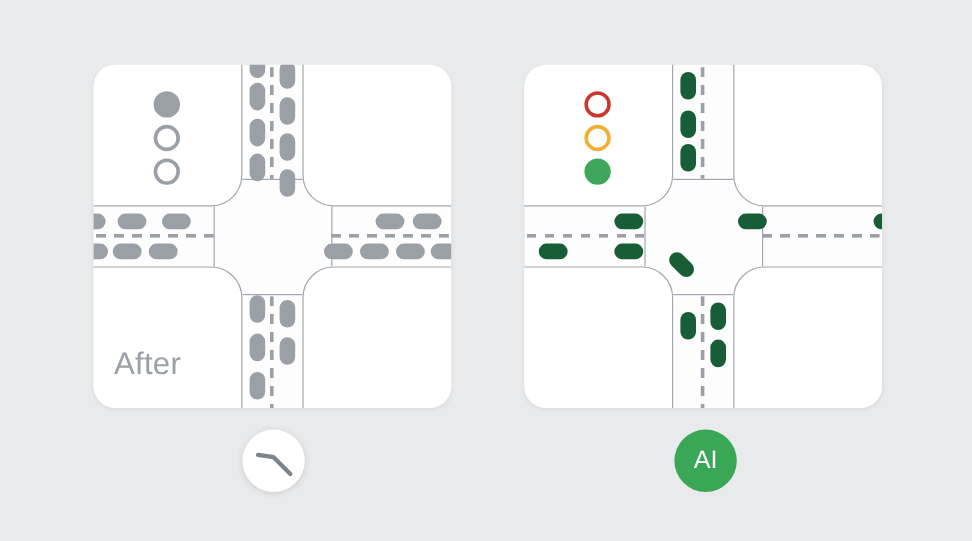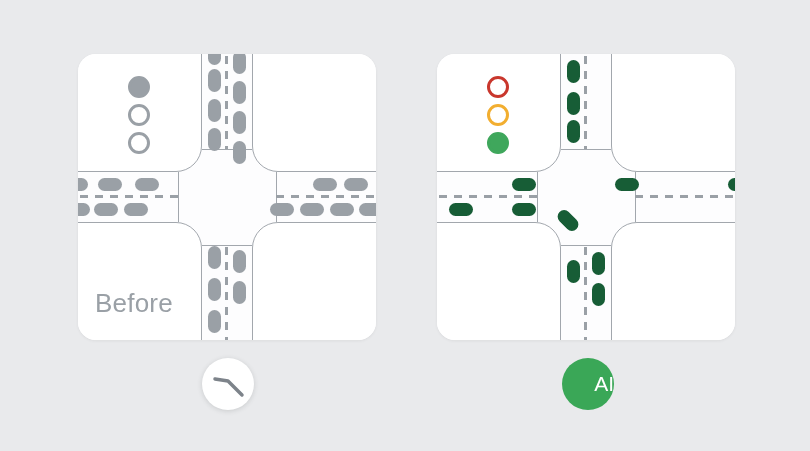--- a/index.html
+++ b/index.html
@@ -43,21 +43,21 @@
   .light.l1 { top:22px; } .light.l2 { top:50px; } .light.l3 { top:78px; }
 
   .car { position:absolute; border-radius:7px; }
 
   .panel-label { position:absolute; left:17px; top:234px; font-size:26px; color:#9aa0a6; letter-spacing:.2px; }
 
   .badge { position:absolute; top:358px; width:52px; height:52px; border-radius:50%; }
   .badge.bfr { left:202px; background:#ffffff; box-shadow:0 1px 5px rgba(60,64,67,.18);
     display:flex; align-items:center; justify-content:center; }
   .badge.aft { left:562px; background:#3aa757; color:#fff; font-size:21px;
-    display:flex; align-items:center; justify-content:flex-end; }
+    display:flex; align-items:center; justify-content:center; }
 </style>
 </head>
 <body>
 
 <div class="stage" style="background: rgb(233, 234, 236);">
 
   <div class="card before">
     <div class="block tl"></div>
     <div class="block tr"></div>
     <div class="block bl"></div>
@@ -100,21 +100,21 @@
         <div class="car" style="left: 222px; top: 149px; width: 24px; height: 13px; background: rgb(154, 160, 166);"></div>
         <div class="car" style="left: 252px; top: 149px; width: 24px; height: 13px; background: rgb(154, 160, 166);"></div>
         <div class="car" style="left: 281px; top: 149px; width: 24px; height: 13px; background: rgb(154, 160, 166);"></div>
         <div class="car" style="left: 130px; top: 192px; width: 13px; height: 23px; background: rgb(154, 160, 166);"></div>
         <div class="car" style="left: 130px; top: 224px; width: 13px; height: 23px; background: rgb(154, 160, 166);"></div>
         <div class="car" style="left: 130px; top: 256px; width: 13px; height: 23px; background: rgb(154, 160, 166);"></div>
         <div class="car" style="left: 155px; top: 196px; width: 13px; height: 23px; background: rgb(154, 160, 166);"></div>
         <div class="car" style="left: 155px; top: 227px; width: 13px; height: 23px; background: rgb(154, 160, 166);"></div>
       </div>
 
-    <div class="panel-label" style="color: rgb(154, 160, 166);">Before</div>
+    <div class="panel-label" style="color: rgb(154, 160, 166);">After</div>
   </div>
 
   <div class="card after">
     <div class="block tl"></div>
     <div class="block tr"></div>
     <div class="block bl"></div>
     <div class="block br"></div>
 
     <div class="stop-h n"></div>
     <div class="stop-h s"></div>

